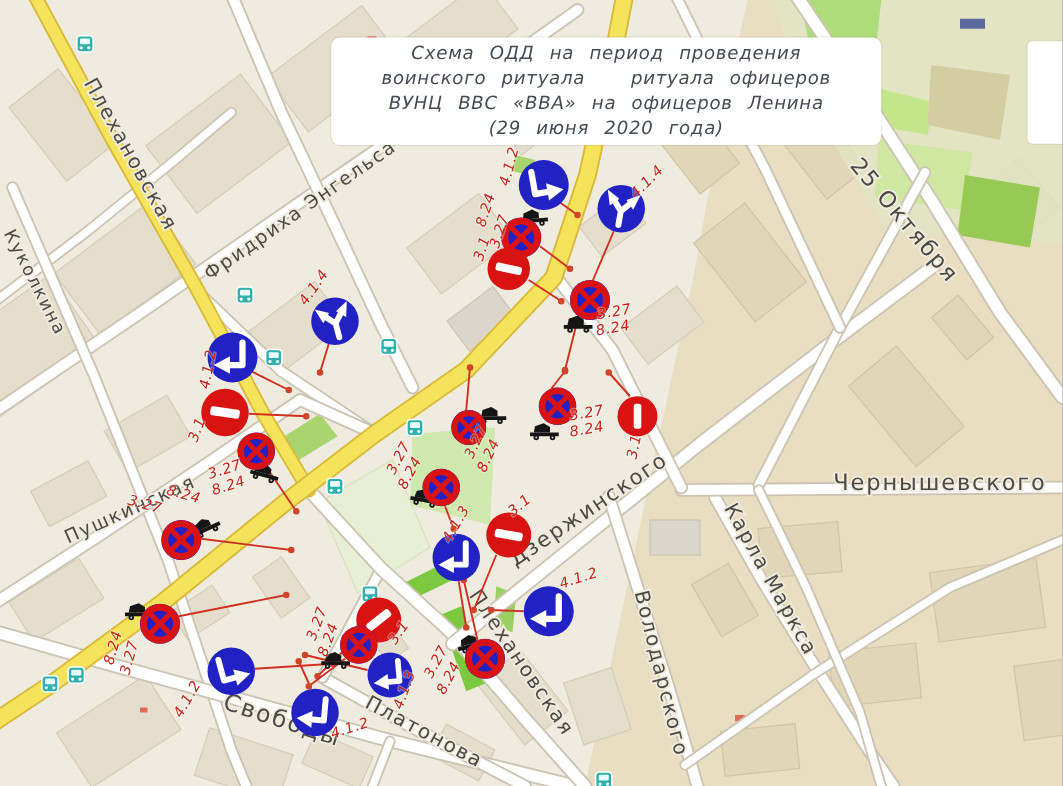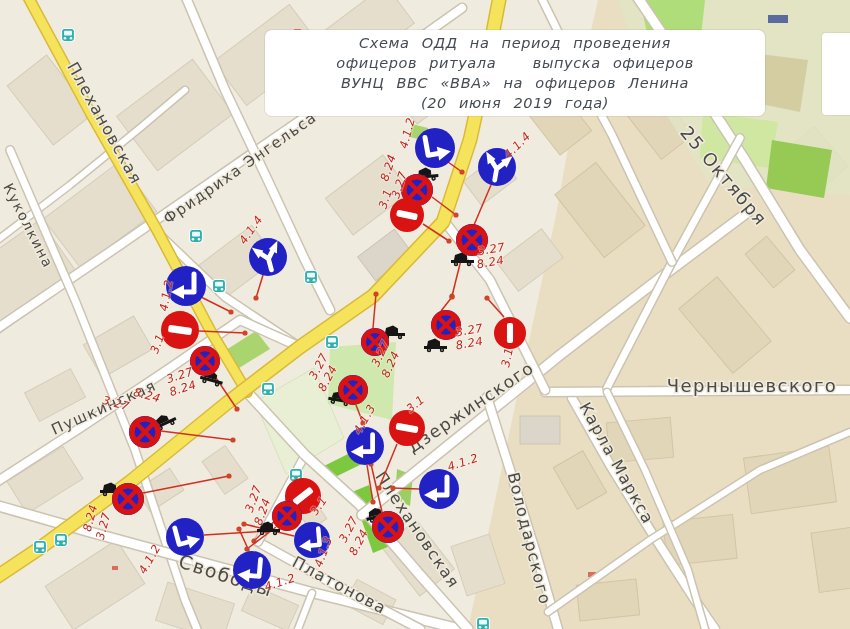--- a/index.html
+++ b/index.html
@@ -3,21 +3,21 @@
 <meta charset="utf-8">
 <style>
   html,body{margin:0;padding:0;background:#888;}
   #stage{position:relative;width:850px;height:629px;overflow:hidden;background:#f0ebdf;
          font-family:"DejaVu Sans",sans-serif;}
   #map{position:absolute;left:0;top:0;}
   .stname{font-family:"DejaVu Sans",sans-serif;fill:#4a4a46;letter-spacing:1.5px;
           paint-order:stroke;stroke:#f1ebdd;stroke-width:3px;}
   .signlabel{font-family:"DejaVu Sans",sans-serif;font-style:italic;fill:#c3251b;
              font-size:11.5px;letter-spacing:.5px;paint-order:stroke;stroke:rgba(255,255,255,.35);stroke-width:2px;}
-  .title-box{position:absolute;left:265px;top:30px;width:500px;height:86px;background:#ffffff;
+  .title-box{position:absolute;left:265px;top:30px;width:440px;height:86px;background:#ffffff;
              border-radius:7px;display:flex;flex-direction:column;justify-content:center;align-items:center;
              box-shadow:0 0 0 1px rgba(120,115,100,.12);}
   .tline{font-family:"DejaVu Sans",sans-serif;font-style:italic;font-size:14.5px;color:#454b53;
          line-height:20px;word-spacing:7px;letter-spacing:.6px;white-space:pre;}
   .edge-box{position:absolute;left:822px;top:33px;width:28px;height:82px;background:#ffffff;
             border-radius:4px 0 0 4px;box-shadow:0 0 0 1px rgba(120,115,100,.1);}
 </style>
 </head>
 <body>
 
@@ -513,19 +513,19 @@
         <text class="signlabel" text-anchor="middle" transform="translate(322,368) rotate(-62)">3.27</text>
         <text class="signlabel" text-anchor="middle" transform="translate(331,380) rotate(-62)">8.24</text>
         <text class="signlabel" text-anchor="middle" transform="translate(470,334) rotate(-10)">3.27</text>
         <text class="signlabel" text-anchor="middle" transform="translate(470,347) rotate(-10)">8.24</text>
         <text class="signlabel" text-anchor="middle" transform="translate(511,358) rotate(-78)">3.1</text>
       </g>
   </svg>
 
   <div class="title-box">
     <div class="tline">Схема ОДД на период проведения</div>
-    <div class="tline">офицеров ритуала   выпуска офицеров</div>
+    <div class="tline">воинского ритуала   ритуала офицеров</div>
     <div class="tline">ВУНЦ ВВС «ВВА» на офицеров Ленина</div>
-    <div class="tline">(20 июня 2019 года)</div>
+    <div class="tline">(29 июня 2020 года)</div>
   </div>
 
   <div class="edge-box"></div>
 </div>
 
 </body></html>

